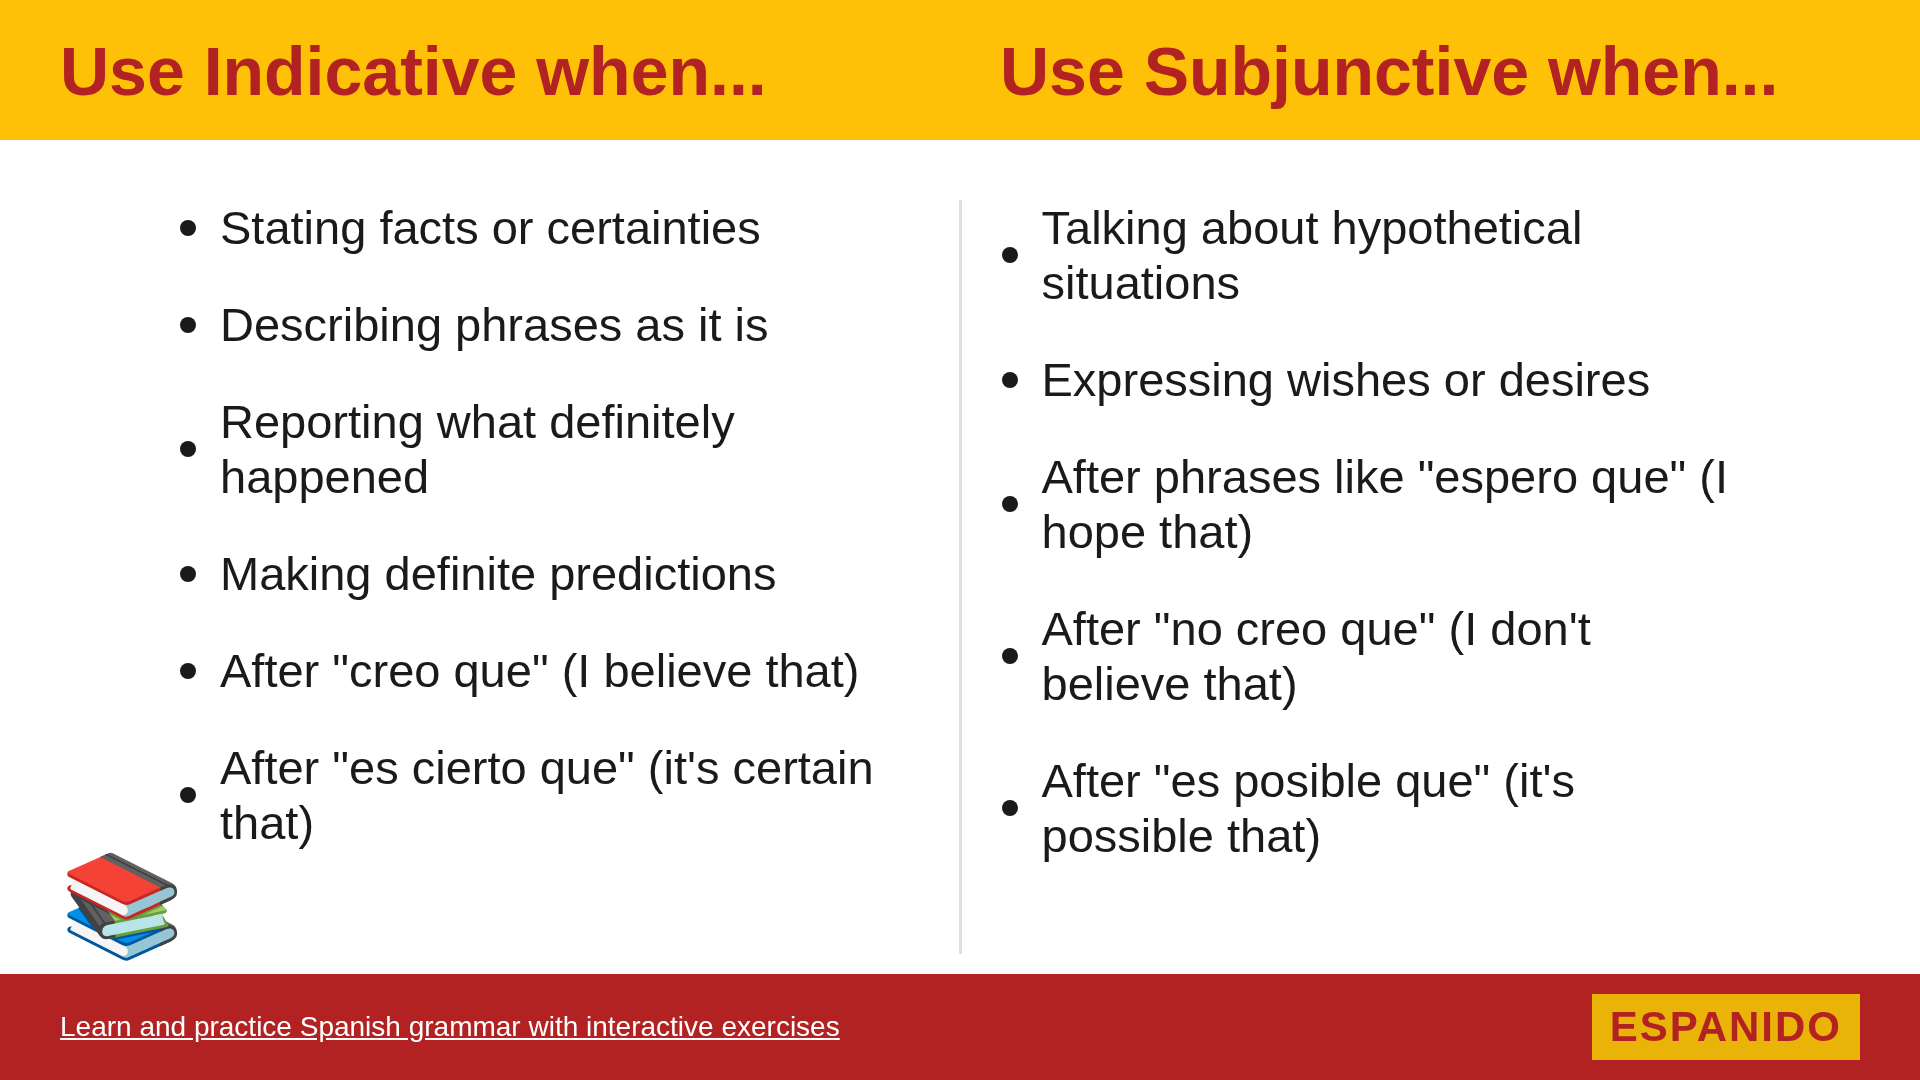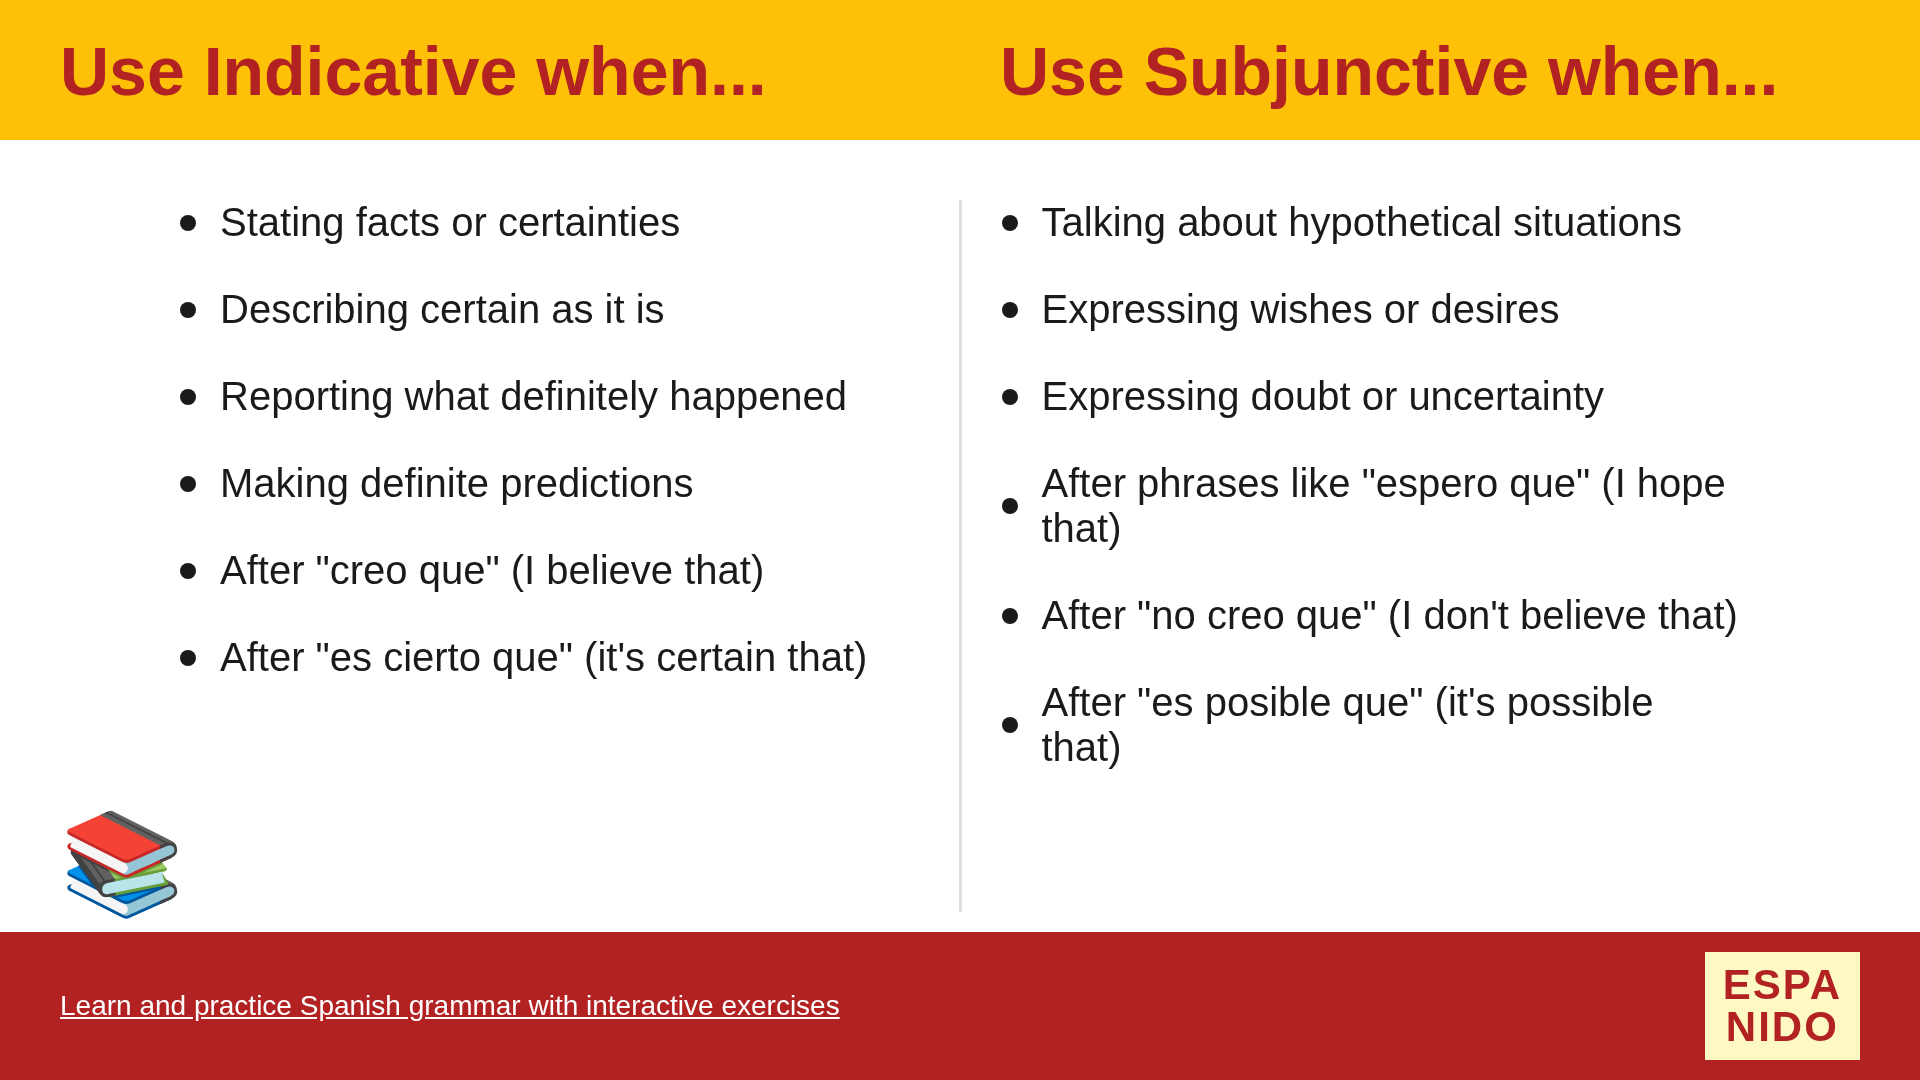--- a/index.html
+++ b/index.html
@@ -50,21 +50,21 @@
       flex: 1;
       display: flex;
       flex-direction: column;
       gap: 42px;
     }
 
     .list-item {
       display: flex;
       align-items: center;
       gap: 24px;
-      font-size: 40px;
+      font-size: 47px;
       color: #1a1a1a;
       font-weight: 400;
     }
 
     .bullet {
       width: 16px;
       height: 16px;
       border-radius: 50%;
       background: #1a1a1a;
       flex-shrink: 0;
@@ -99,24 +99,23 @@
     }
 
     .footer-link {
       color: #ffffff;
       font-size: 28px;
       text-decoration: underline;
       cursor: pointer;
     }
 
     .logo-box {
-      background: #fef9c3;
+      background: #eab308;
       padding: 12px 18px;
       display: flex;
-      flex-direction: column;
       align-items: center;
       justify-content: center;
     }
 
     .logo-text {
       font-size: 42px;
       font-weight: 900;
       color: #B22222;
       line-height: 1;
       letter-spacing: 2px;
@@ -134,21 +133,21 @@
 
 <div class="main-content">
 
   <div class="column" id="indicative-col">
       <div class="list-item">
         <span class="bullet"></span>
         <span>Stating facts or certainties</span>
       </div>
       <div class="list-item">
         <span class="bullet"></span>
-        <span>Describing certain as it is</span>
+        <span>Describing phrases as it is</span>
       </div>
       <div class="list-item">
         <span class="bullet"></span>
         <span>Reporting what definitely happened</span>
       </div>
       <div class="list-item">
         <span class="bullet"></span>
         <span>Making definite predictions</span>
       </div>
       <div class="list-item">
@@ -164,24 +163,20 @@
   <div class="divider"></div>
 
   <div class="column" id="subjunctive-col">
       <div class="list-item">
         <span class="bullet"></span>
         <span>Talking about hypothetical situations</span>
       </div>
       <div class="list-item">
         <span class="bullet"></span>
         <span>Expressing wishes or desires</span>
-      </div>
-      <div class="list-item">
-        <span class="bullet"></span>
-        <span>Expressing doubt or uncertainty</span>
       </div>
       <div class="list-item">
         <span class="bullet"></span>
         <span>After phrases like "espero que" (I hope that)</span>
       </div>
       <div class="list-item">
         <span class="bullet"></span>
         <span>After "no creo que" (I don't believe that)</span>
       </div>
       <div class="list-item">

